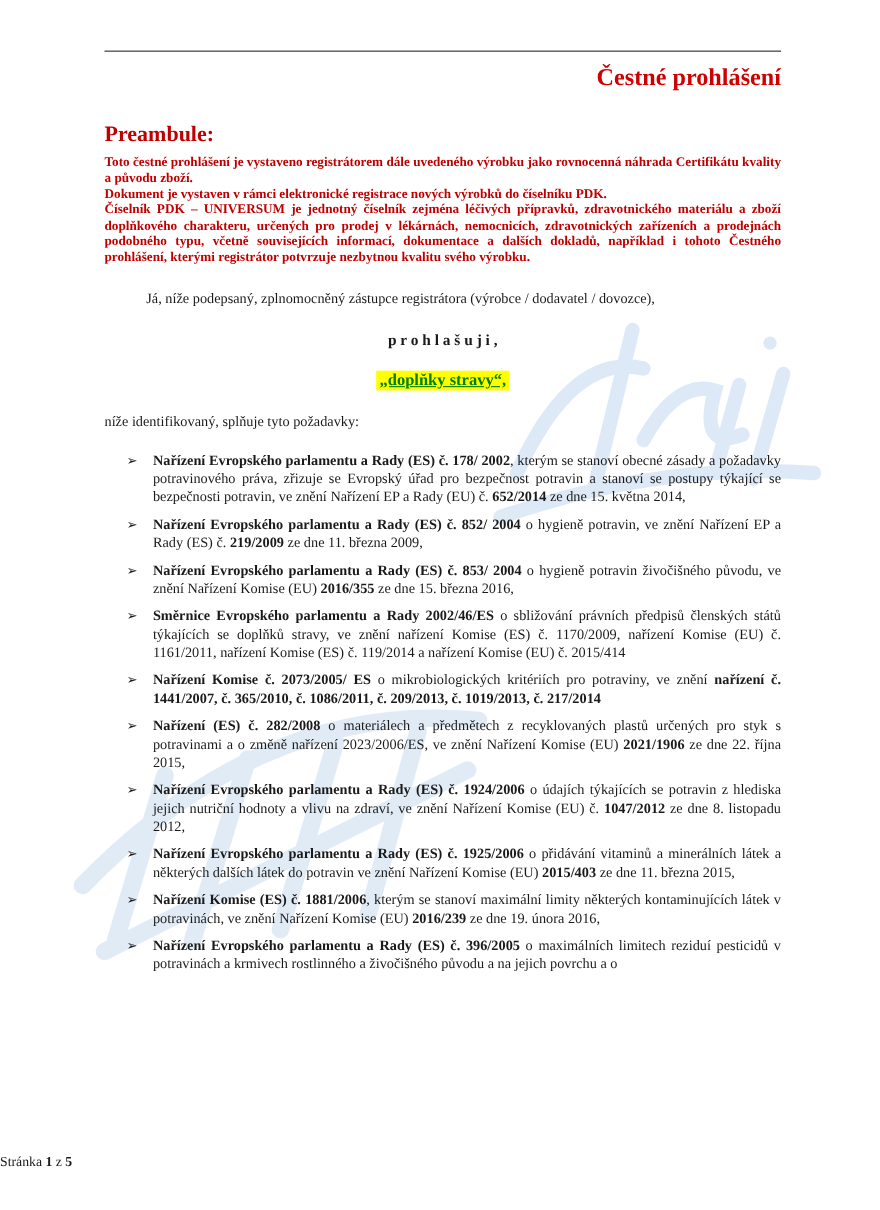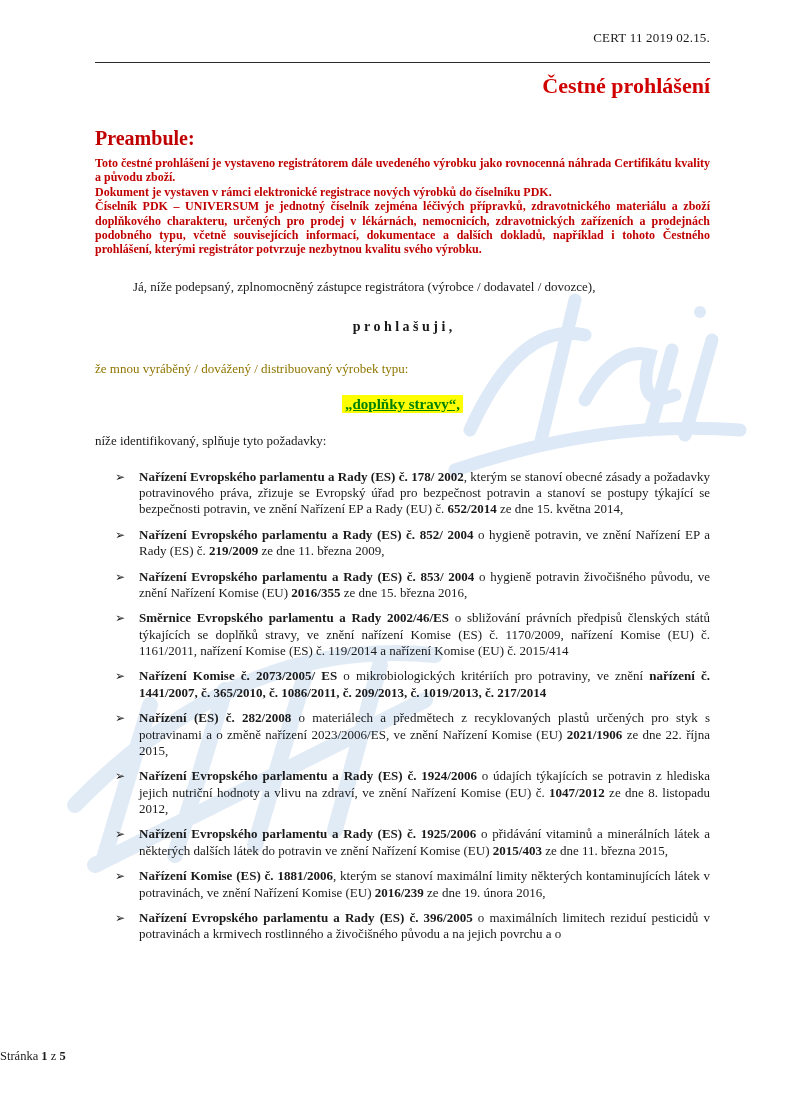--- a/index.html
+++ b/index.html
@@ -55,39 +55,37 @@
       <path d="M95 865 L425 700"></path>
       <path d="M150 705 L105 855"></path>
       <path d="M225 690 L175 855"></path>
       <path d="M305 675 L255 845"></path>
       <path d="M380 665 L335 830"></path>
     </g>
   </svg>
 
   <div class="content">
 
-    <div class="doc-code">CERT 11 2019 02.15.</div>
 
     <hr class="rule">
 
     <div class="title">Čestné prohlášení</div>
 
     <div class="preamble-heading">Preambule:</div>
 
     <div class="preamble">
       <p>Toto čestné prohlášení je vystaveno registrátorem dále uvedeného výrobku jako rovnocenná náhrada Certifikátu kvality a původu zboží.</p>
       <p>Dokument je vystaven v rámci elektronické registrace nových výrobků do číselníku PDK.</p>
       <p>Číselník PDK – UNIVERSUM je jednotný číselník zejména léčivých přípravků, zdravotnického materiálu a zboží doplňkového charakteru, určených pro prodej v lékárnách, nemocnicích, zdravotnických zařízeních a prodejnách podobného typu, včetně souvisejících informací, dokumentace a dalších dokladů, například i tohoto Čestného prohlášení, kterými registrátor potvrzuje nezbytnou kvalitu svého výrobku.</p>
     </div>
 
     <p class="intro">Já, níže podepsaný, zplnomocněný zástupce registrátora (výrobce / dodavatel / dovozce),</p>
 
     <div class="statement">p r o h l a š u j i ,</div>
 
-    <div class="product-line">že mnou vyráběný / dovážený  / distribuovaný výrobek typu:</div>
 
     <div class="highlight-line">
       <span class="highlight">„doplňky stravy“,</span>
     </div>
 
     <div class="req-intro">níže identifikovaný, splňuje tyto požadavky:</div>
 
     <div class="list" id="req-list">
         <div class="list-item">
           <span class="bullet">➢</span>

